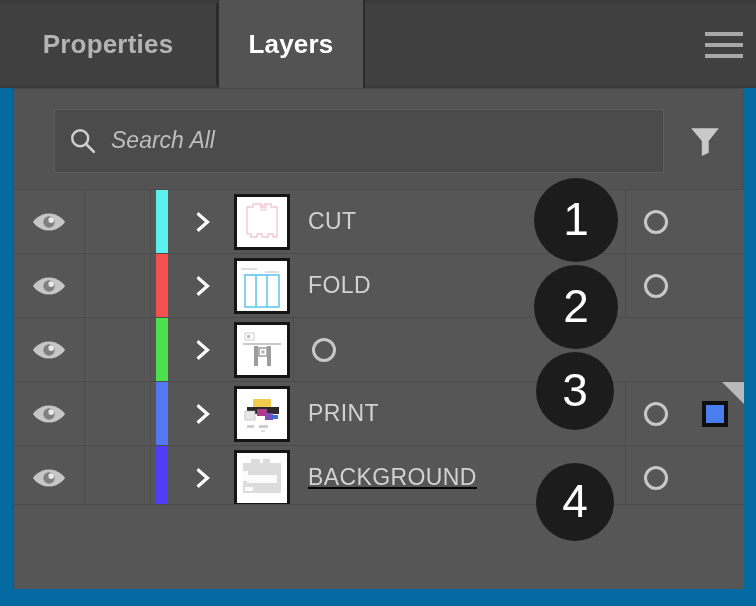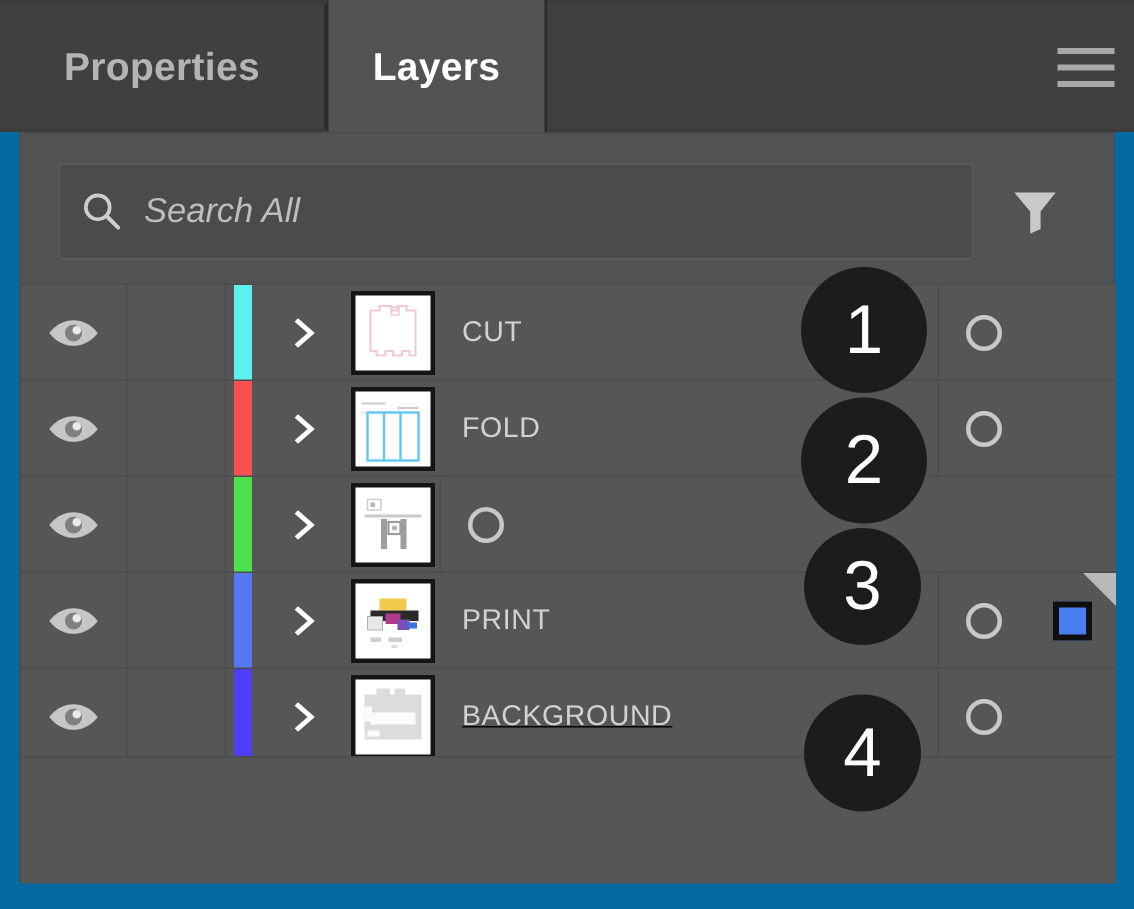--- a/index.html
+++ b/index.html
@@ -99,20 +99,21 @@
   }
 
   
   .searchrow {
     position: absolute;
     left: 0; top: 14px;
     width: 730px;
     height: 75px;
     display: flex;
     align-items: center;
+    justify-content: center;
   }
   .searchbox {
     margin-left: 25px;
     width: 610px;
     height: 64px;
     background: #4b4b4b;
     border: 1px solid #5d5d5d;
     box-sizing: border-box;
     display: flex;
     align-items: center;
@@ -172,21 +173,21 @@
   .c-swatch    { width: 22px; display: flex; align-items: center; justify-content: center; }
   .swatch-bar  { width: 12px; height: 100%; }
   .c-chevron   { width: 58px; }
   .c-thumb     { width: 62px; }
   .c-name      { flex: 1; justify-content: flex-start; padding-left: 15px; }
   .c-target    { width: 60px; border-left: 1px solid #4b4b4b; }
   .c-select    { width: 58px; }
 
   .layer-name {
     color: #d2d2d2;
-    font-size: 19px;
+    font-size: 23px;
     letter-spacing: 0.4px;
     user-select: none;
     white-space: nowrap;
   }
 
   .thumb {
     width: 56px;
     height: 56px;
     background: #ffffff;
     border: 3px solid #151515;

